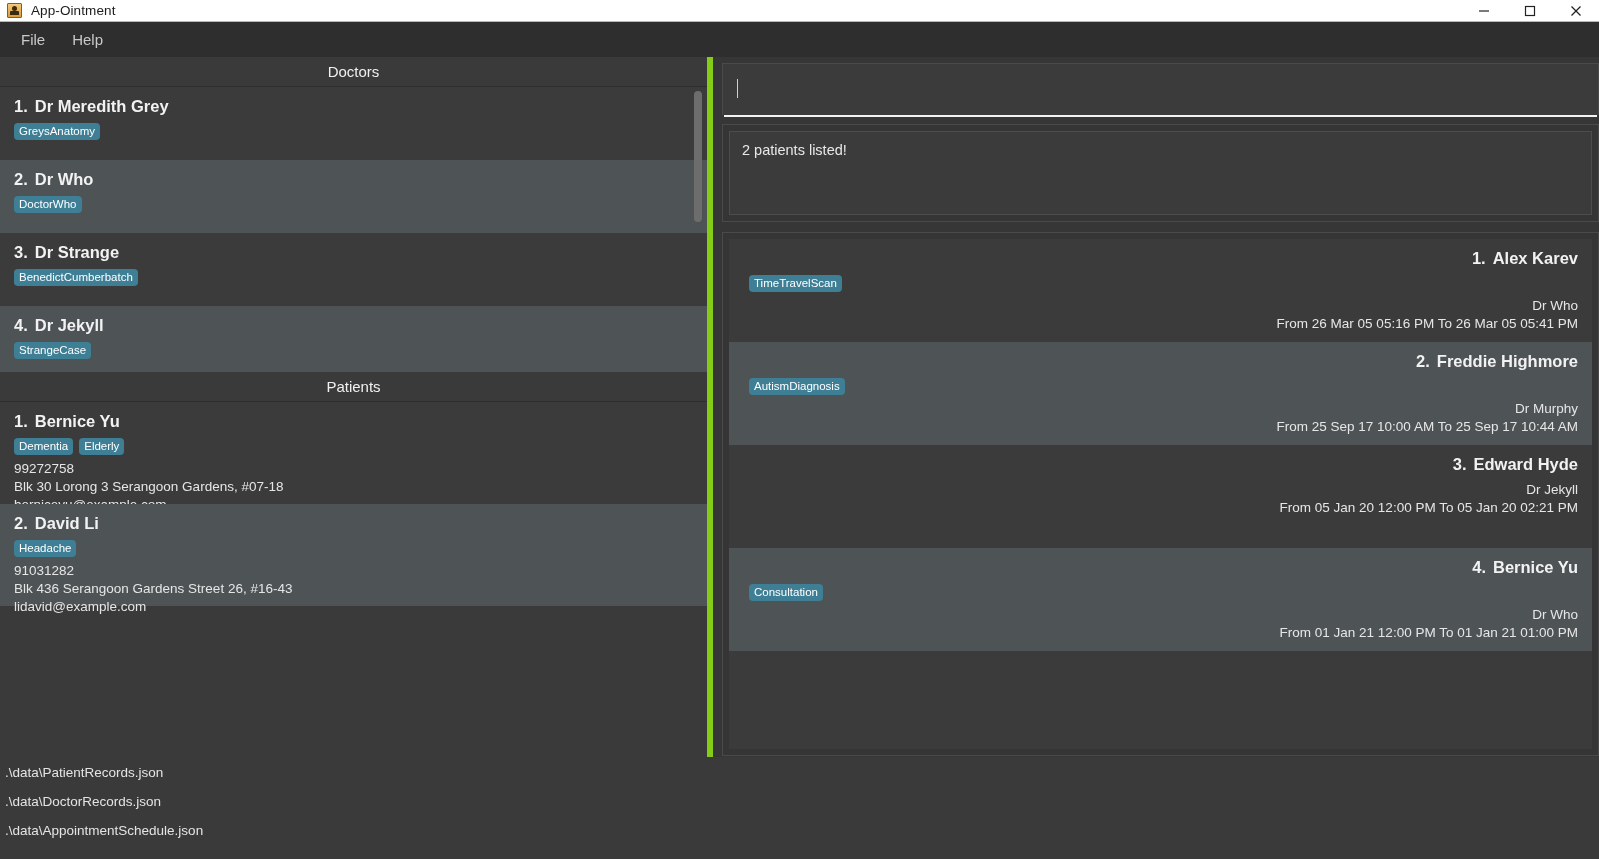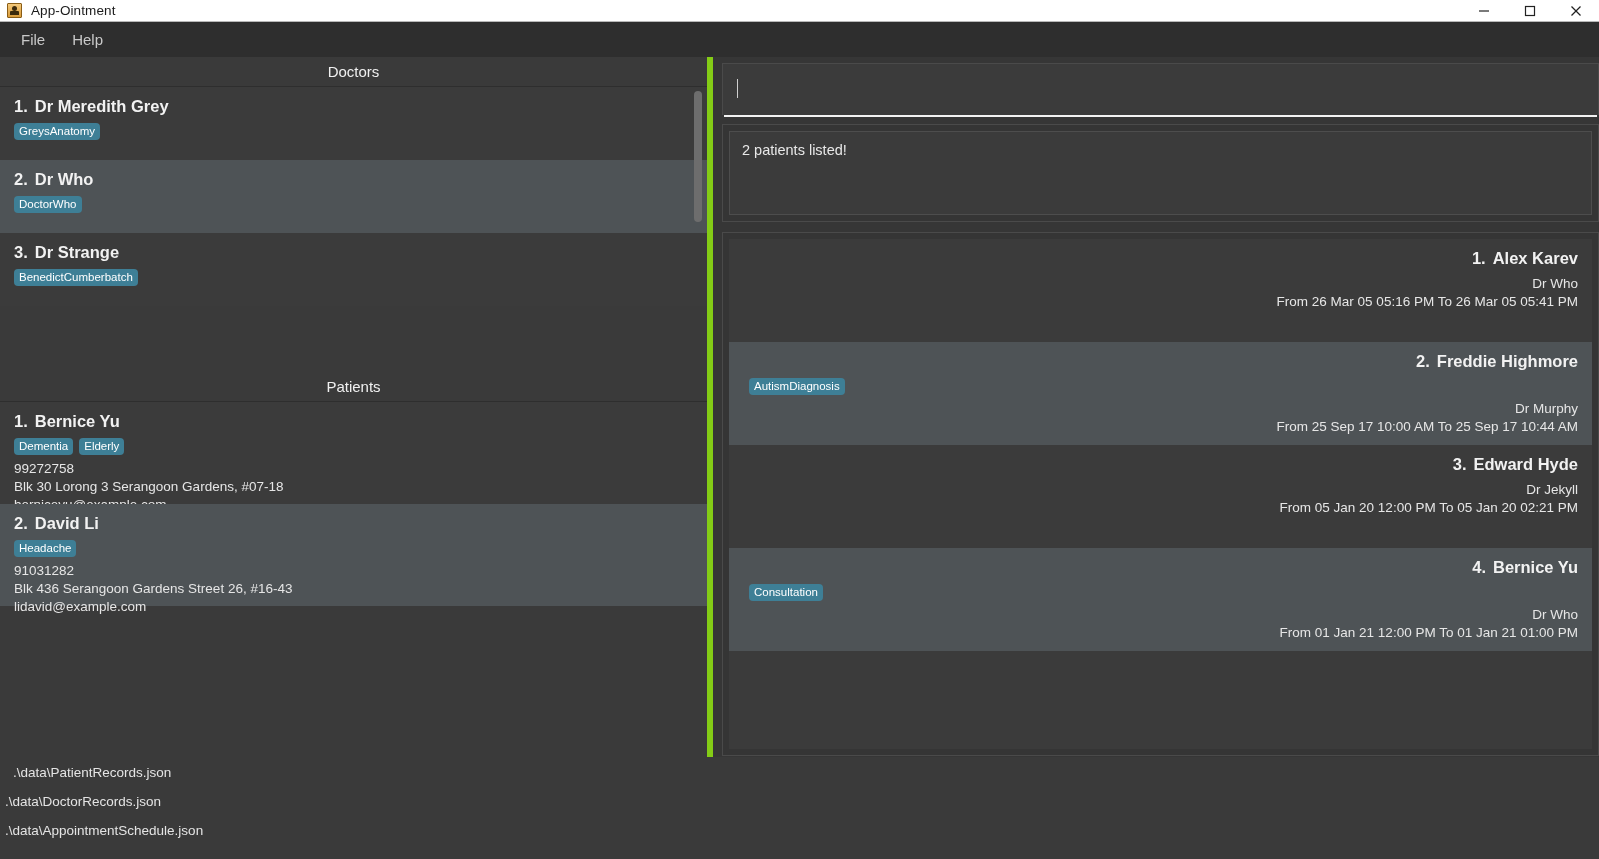--- a/index.html
+++ b/index.html
@@ -289,21 +289,21 @@
     box-sizing: border-box;
   }
   .footer-row {
     height: 29px;
     line-height: 29px;
     font-size: 13.5px;
     color: #e4e4e4;
     padding-left: 5px;
     white-space: nowrap;
   }
-  .footer-row:first-child { padding-top: 1px; margin-left: 8px; }
+  .footer-row:first-child { padding-top: 1px; }
 </style>
 </head>
 <body>
 
 <div id="app">
 
   <div class="titlebar">
     <div class="title-icon">
       <div class="sq"></div>
       <div class="person"></div>
@@ -353,20 +353,26 @@
               <div class="tags">
                 <span class="tag">DoctorWho</span>
               </div>
             </div>
             <div class="card">
               <div class="card-title"><span class="idx">3.</span><span>Dr Strange</span></div>
               <div class="tags">
                 <span class="tag">BenedictCumberbatch</span>
               </div>
             </div>
+            <div class="card alt">
+              <div class="card-title"><span class="idx">4.</span><span>Dr Jekyll</span></div>
+              <div class="tags">
+                <span class="tag">StrangeCase</span>
+              </div>
+            </div>
           </div>
         <div class="vscroll" style="height:285px;">
           <div class="thumb" style="top:4px;height:131px;"></div>
         </div>
       </div>
 
       <div class="section-header">Patients</div>
       <div class="list-wrap" id="patients-list-wrap">
         <div id="patients-list">
             <div class="card">
@@ -405,20 +411,23 @@
       <div class="result-outer">
         <div class="result-box">
           <div class="result-text">2 patients listed!</div>
         </div>
       </div>
 
       <div class="appts-outer">
         <div class="appts-list" id="appts-list">
             <div class="card">
               <div class="card-title"><span class="idx">1.</span><span>Alex Karev</span></div>
+              <div class="tags">
+                <span class="tag">TimeTravelScan</span>
+              </div>
               <div class="field">Dr Who</div>
               <div class="field">From 26 Mar 05 05:16 PM To 26 Mar 05 05:41 PM</div>
             </div>
             <div class="card alt">
               <div class="card-title"><span class="idx">2.</span><span>Freddie Highmore</span></div>
               <div class="tags">
                 <span class="tag">AutismDiagnosis</span>
               </div>
               <div class="field">Dr Murphy</div>
               <div class="field">From 25 Sep 17 10:00 AM To 25 Sep 17 10:44 AM</div>

